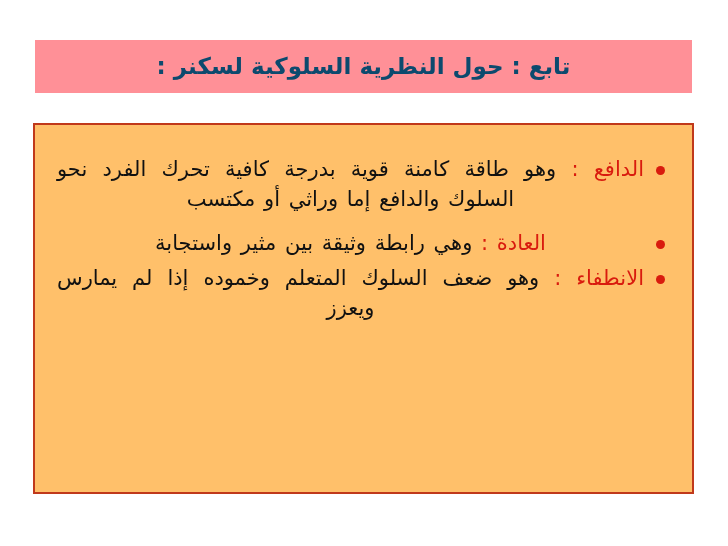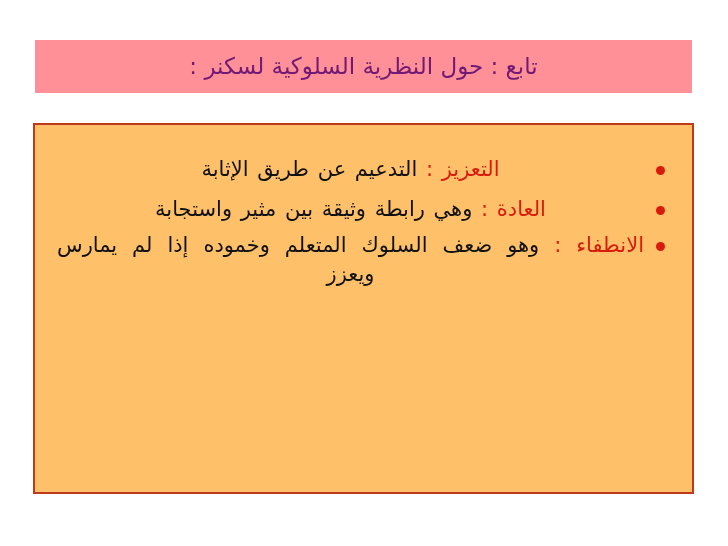--- a/index.html
+++ b/index.html
@@ -27,22 +27,22 @@
     height: 53px;
     background: #ff9097;
     display: flex;
     align-items: center;
     justify-content: center;
     box-sizing: border-box;
   }
   .title-text {
     font-family: "DejaVu Sans", "Liberation Sans", sans-serif;
     font-size: 23px;
-    font-weight: 400;
-    color: #701a75;
+    font-weight: 700;
+    color: #0c4a6e;
     direction: rtl;
     text-align: center;
     letter-spacing: 0.5px;
     line-height: 1.1;
     white-space: nowrap;
   }
   .content-box {
     position: absolute;
     left: 33px;
     top: 123px;
@@ -93,24 +93,24 @@
 
 <div class="slide">
 
   <div class="title-bar">
     <div class="title-text">تابع : حول النظرية السلوكية لسكنر :</div>
   </div>
 
   <div class="content-box">
     <ul class="bullet-list">
 
+      <li class="bullet-item item-gap-1">
+        <span class="kw">الدافع</span><span class="kw"> :</span><span> وهو طاقة كامنة قوية بدرجة كافية تحرك الفرد نحو السلوك والدافع إما وراثي أو مكتسب</span>
+      </li>
 
-      <li class="bullet-item item-gap-2">
-        <span class="kw">التعزيز</span><span class="kw"> :</span><span> التدعيم عن طريق الإثابة</span>
-      </li>
 
       <li class="bullet-item">
         <span class="kw">العادة</span><span class="kw"> :</span><span> وهي رابطة وثيقة بين مثير واستجابة</span>
       </li>
 
       <li class="bullet-item item-gap-3">
         <span class="kw">الانطفاء</span><span class="kw"> :</span><span> وهو ضعف السلوك المتعلم وخموده إذا لم يمارس ويعزز</span>
       </li>
 
     </ul>

